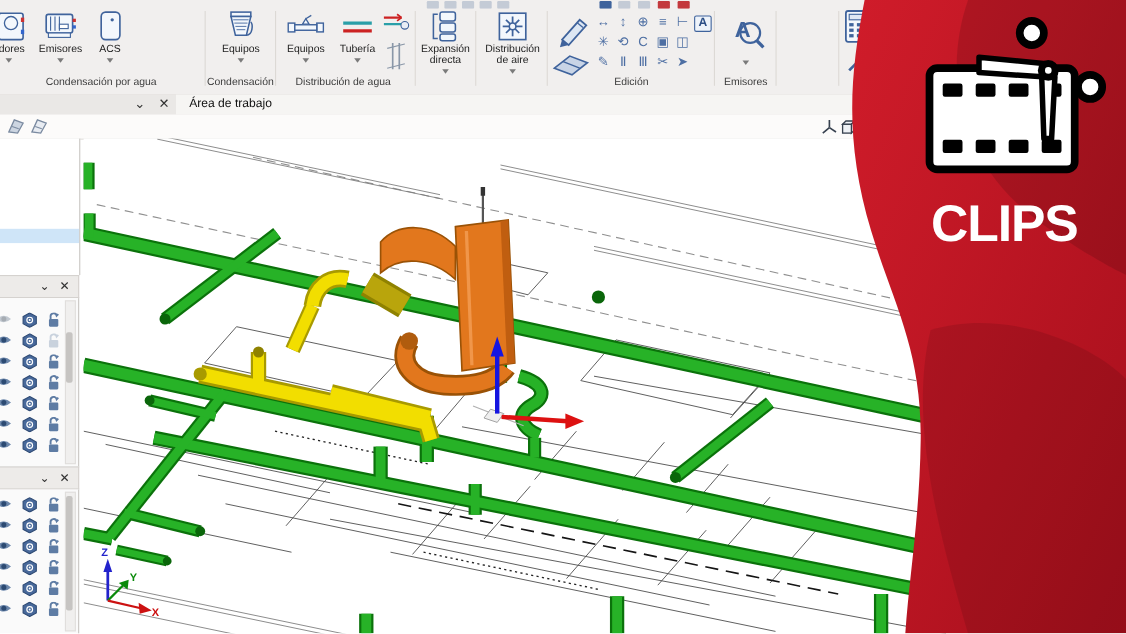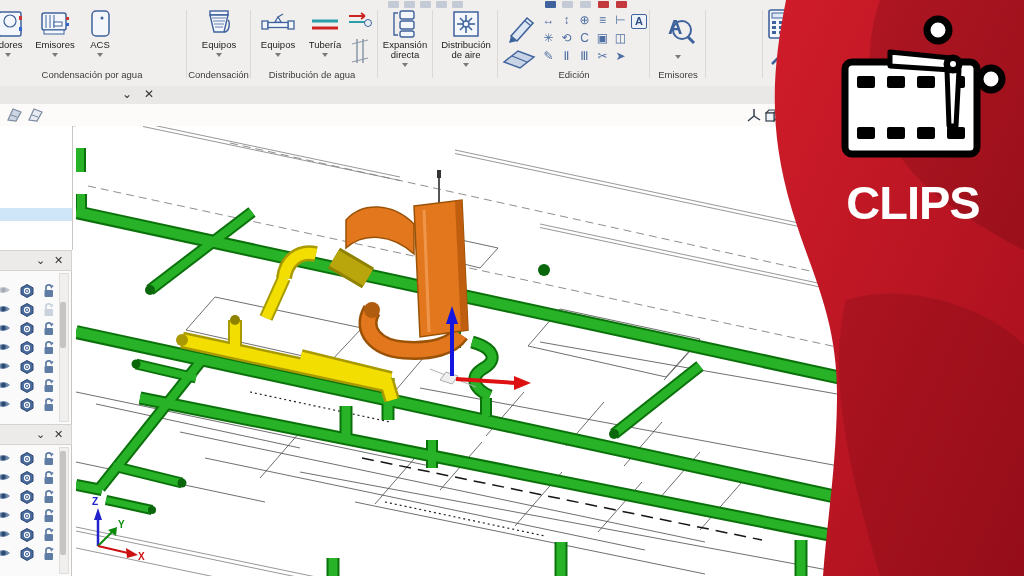--- a/index.html
+++ b/index.html
@@ -258,20 +258,23 @@
   <div style="position:absolute;left:768px;top:42px;cursor:pointer">
     <svg width="28" height="26" viewBox="0 0 28 26">
         <line x1="4" y1="22" x2="18" y2="8" stroke="#3f639c" stroke-width="2.5"></line>
         <path d="M20,2 L22,6 L26,7 L22,9 L21,13 L19,9 L15,8 L19,6 Z" fill="#3f639c"></path>
       </svg>
   </div>
   <div class="rgcaption" style="left:764px;width:50px">Cálcu</div>
 </div>
 
 <div class="tabbar">
+  <div class="tabarea">
+    <span class="tablabel">Área de trabajo</span>
+  </div>
   <span class="tbx" style="left:122px">⌄</span>
   <span class="tbx" style="left:144px">✕</span>
 </div>
 
 <div class="viewbar">
   <svg style="position:absolute;left:6px;top:3px;cursor:pointer" width="17" height="15" viewBox="0 0 17 15">
       <path d="M2,13 L7,2 L15,5 L10,14 Z" fill="#ccd5e1" stroke="#7a8aa0" stroke-width="1.2"></path>
       <line x1="5" y1="8" x2="11" y2="10" stroke="#7a8aa0"></line>
     </svg>
   <svg style="position:absolute;left:27px;top:3px;cursor:pointer" width="17" height="15" viewBox="0 0 17 15">

